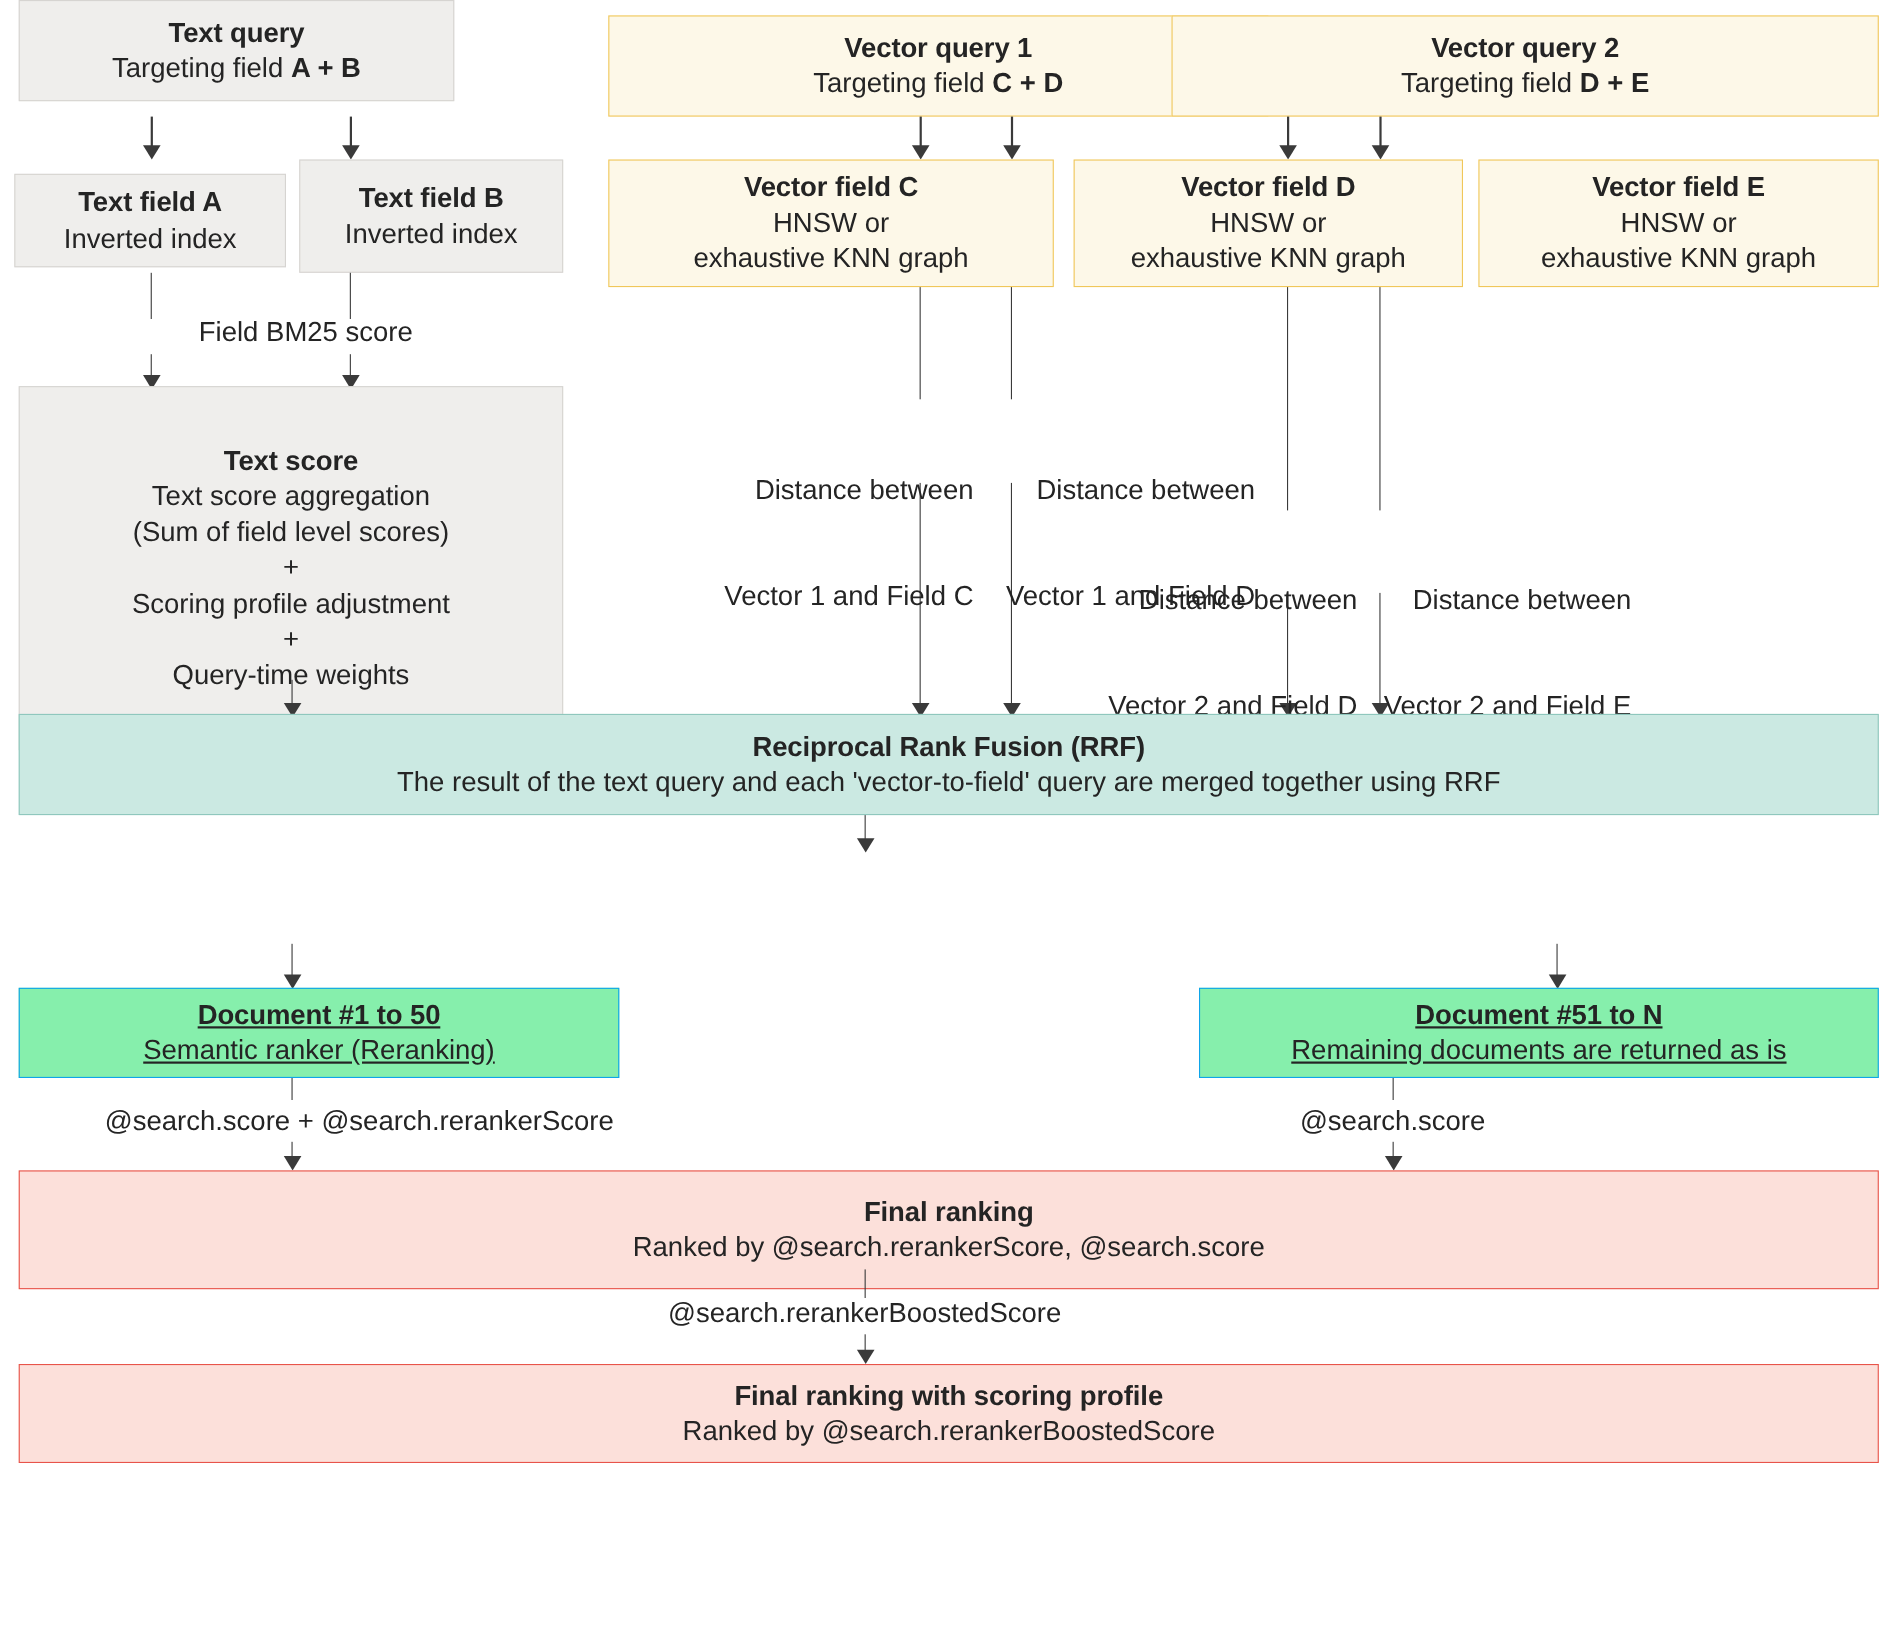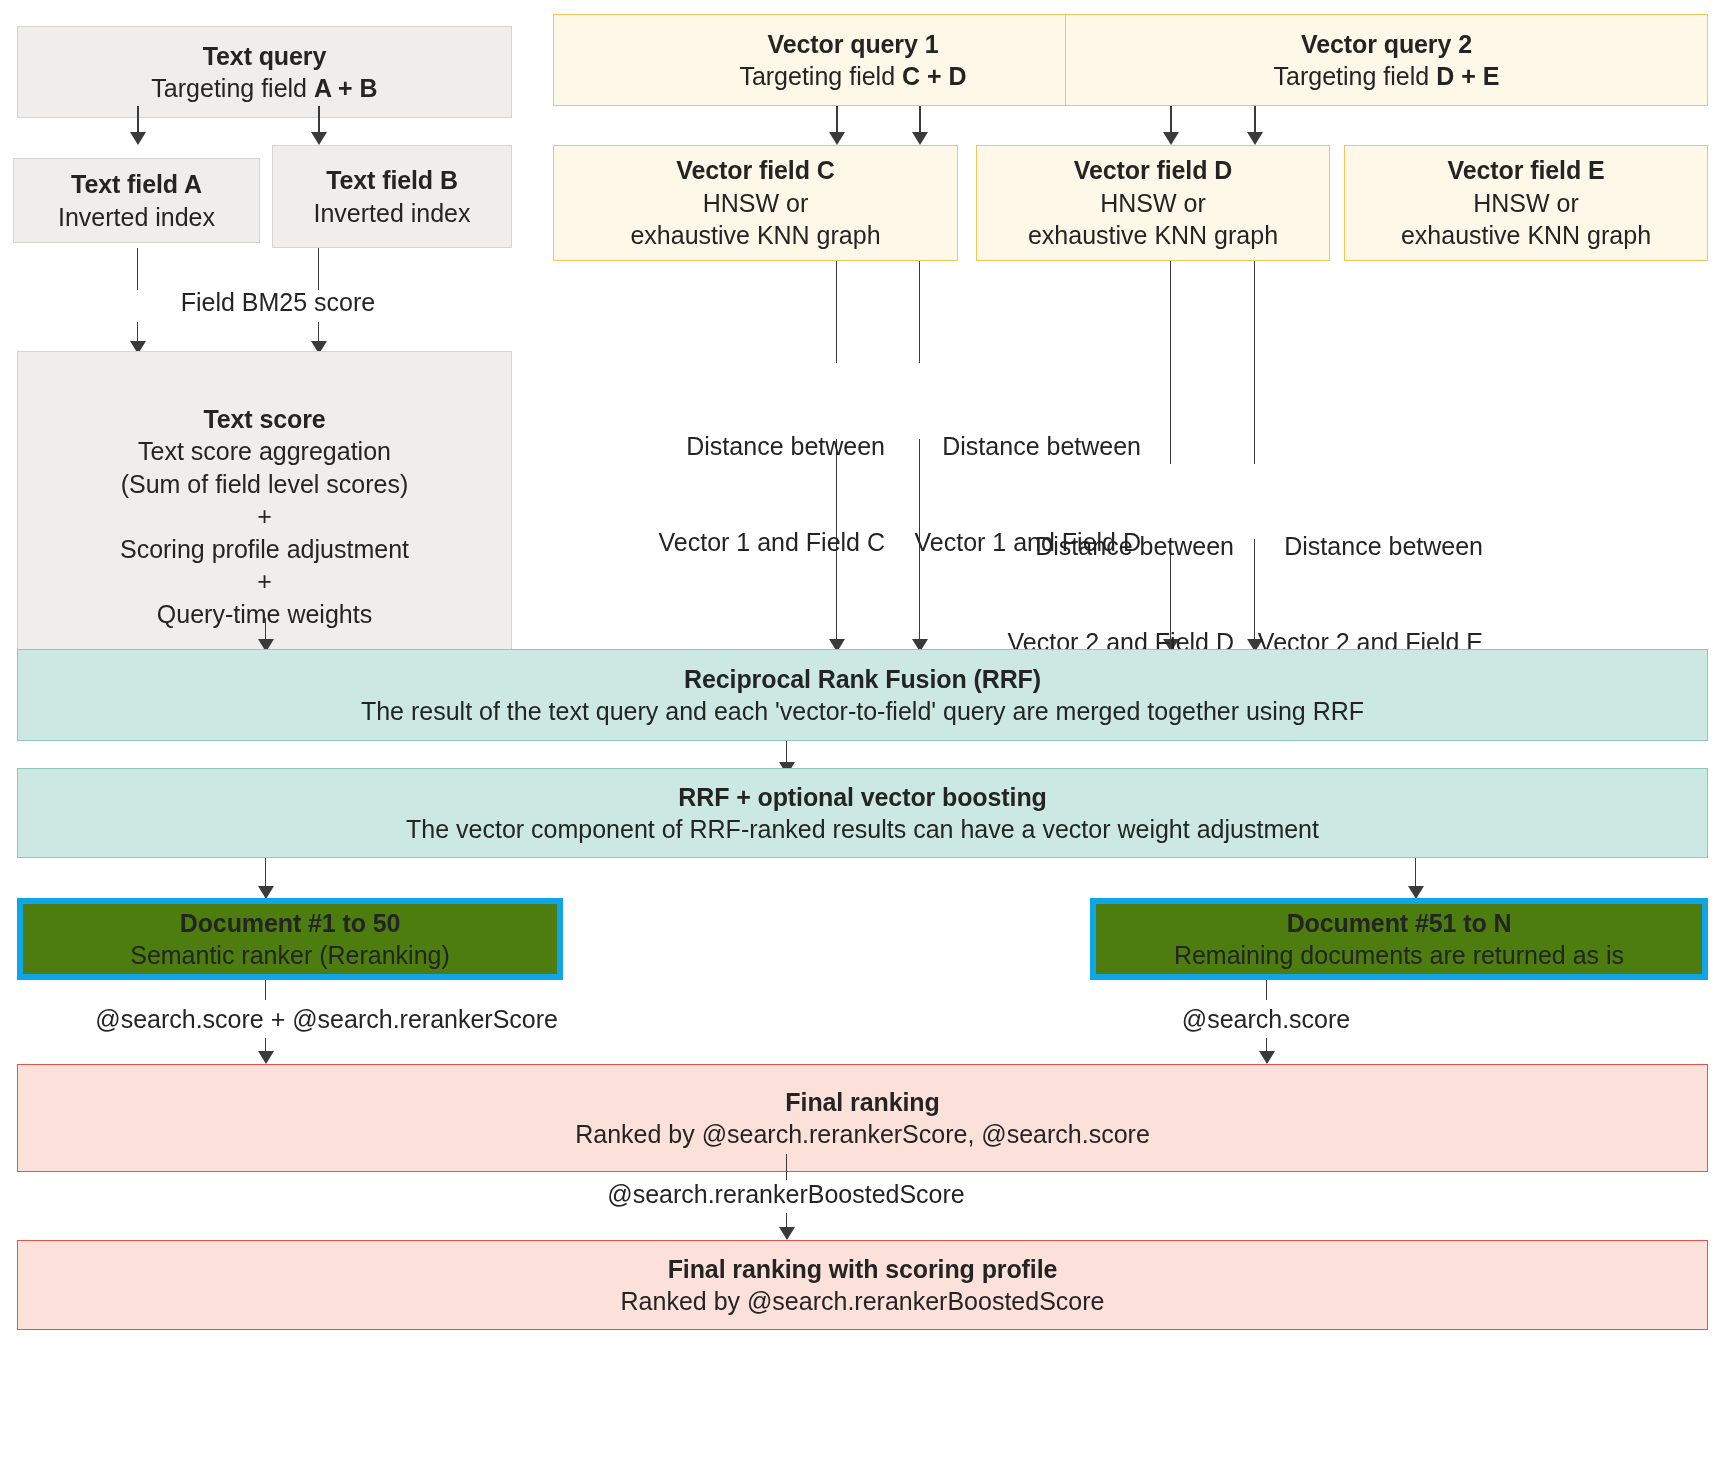--- a/index.html
+++ b/index.html
@@ -36,21 +36,21 @@
   .box .sub {
     font-size: 25px;
     font-weight: normal;
   }
   .box .sub b { font-weight: bold; }
 
   
   .gray   { background: #efeeec; border: 1px solid #d6d4d1; }
   .yellow { background: #fdf8e8; border: 1px solid #f0c75a; }
   .teal   { background: #cbe9e2; border: 1px solid #8fc7bd; }
-  .blue   { background: #4d7c0f; border: 6px solid #0ea5e9; }
+  .blue   { background: #86efac; border: 1px solid #0ea5e9; text-decoration: underline; }
   .pink   { background: #fce0da; border: 1px solid #e8544a; }
 
   
   .vline {
     position: absolute;
     width: 0;
     border-left: 2px solid #3a3a3a;
   }
   .vline.thin { border-left-width: 1.6px; }
   .arrowhead {
@@ -68,21 +68,21 @@
     white-space: pre;
     text-align: right;
   }
   .elabel.ctr { text-align: center; }
 </style>
 </head>
 <body>
 
 <div id="canvas">
 
-  <div class="box gray" style="left:17px; top:26px; width:495px; height:92px;">
+  <div class="box gray" style="left:17px; top:0; width:396px; height:92px;">
     <div class="ttl">Text query</div>
     <div class="sub"><span>Targeting field </span><b>A + B</b></div>
   </div>
 
   <div class="box yellow" style="left:553px; top:14px; width:600px; height:92px;">
     <div class="ttl">Vector query 1</div>
     <div class="sub"><span>Targeting field </span><b>C + D</b></div>
   </div>
 
   <div class="box yellow" style="left:1065px; top:14px; width:643px; height:92px;">
@@ -189,24 +189,20 @@
   </div>
 
   <div class="box teal" style="left:17px; top:649px; width:1691px; height:92px;">
     <div class="ttl">Reciprocal Rank Fusion (RRF)</div>
     <div class="sub">The result of the text query and each 'vector-to-field' query are merged together using RRF</div>
   </div>
 
   <div class="vline thin" style="left:786px; top:741px; height:27px;"></div>
   <div class="arrowhead" style="left:779px; top:762px;"></div>
 
-  <div class="box teal" style="left:17px; top:768px; width:1691px; height:90px;">
-    <div class="ttl">RRF + optional vector boosting</div>
-    <div class="sub">The vector component of RRF-ranked results can have a vector weight adjustment</div>
-  </div>
 
   <div class="vline thin" style="left:265px; top:858px; height:32px;"></div>
   <div class="arrowhead" style="left:258px; top:886px;"></div>
   <div class="vline thin" style="left:1415px; top:858px; height:32px;"></div>
   <div class="arrowhead" style="left:1408px; top:886px;"></div>
 
   <div class="box blue" style="left:17px; top:898px; width:546px; height:82px;">
     <div class="ttl">Document #1 to 50</div>
     <div class="sub">Semantic ranker (Reranking)</div>
   </div>

